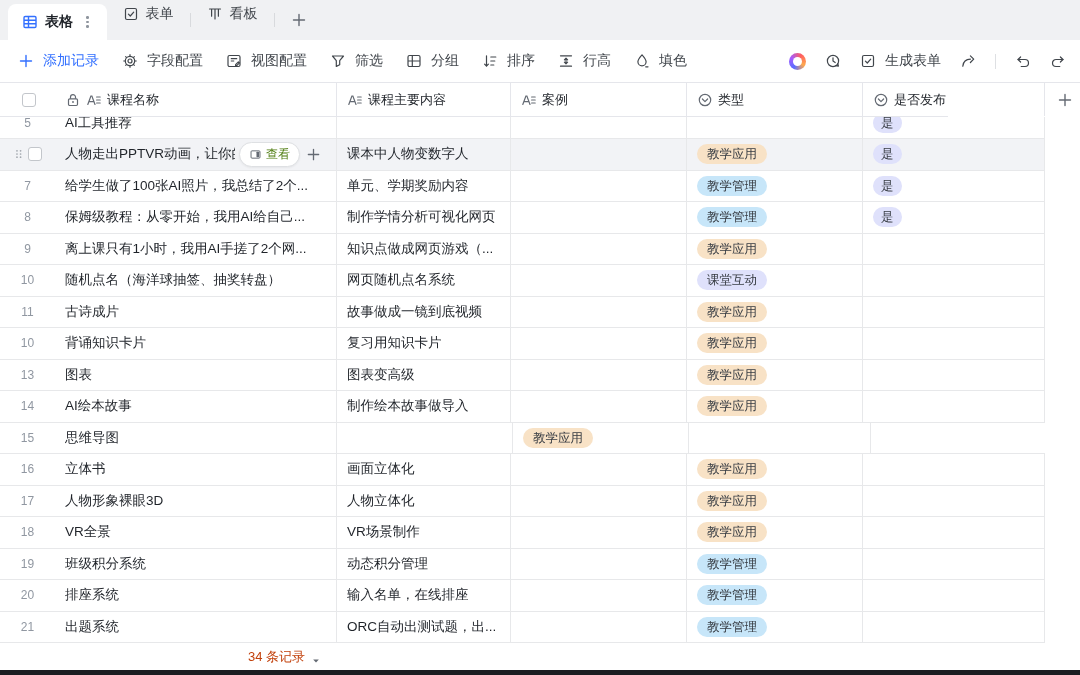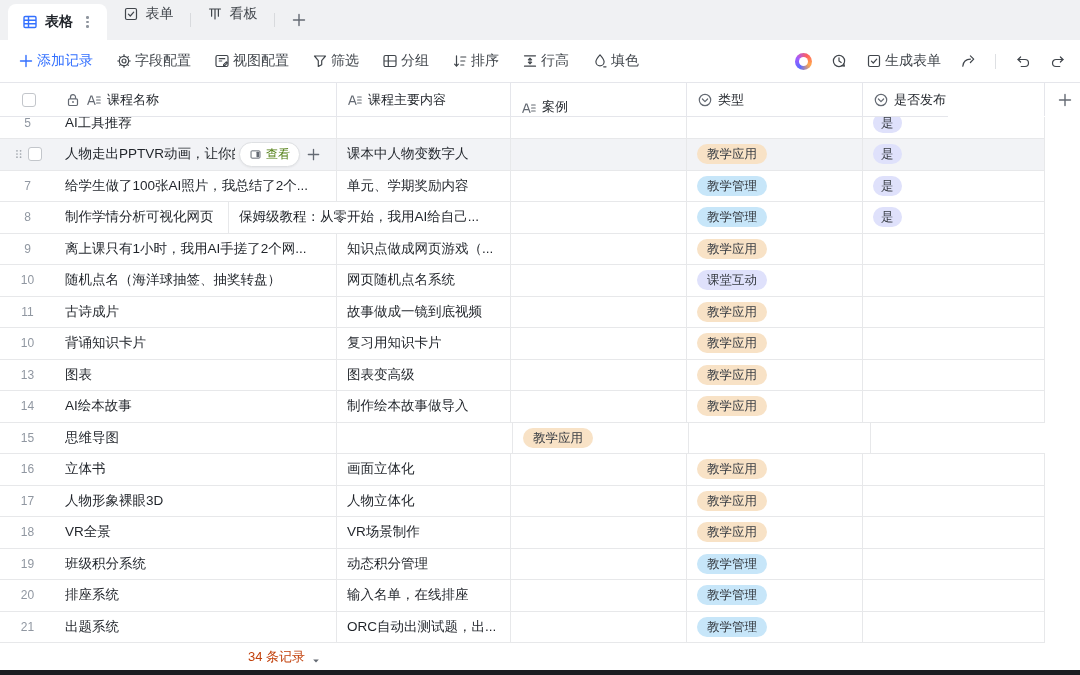--- a/index.html
+++ b/index.html
@@ -12,39 +12,39 @@
   .tab { display:flex; align-items:center; gap:7px; height:52px; padding:0 16px; font-size:14px; color:#41464c; cursor:pointer; }
   .tab.active { background:#fff; border-radius:8px 8px 0 0; height:36px; color:#1f2329; font-weight:600; padding:0 16px 0 14px; }
   .tab-divider { width:1px; height:14px; background:#d8dadd; margin-bottom:13px; }
   .tab-add { height:40px; display:flex; align-items:center; padding:0 16px; color:#646a73; cursor:pointer; }
   .kebab { display:flex; flex-direction:column; gap:2px; margin-left:4px; padding:2px; }
   .kebab i { width:2.5px; height:2.5px; border-radius:50%; background:#8f959e; display:block; }
 
   
   .toolbar { height:43px; background:#fff; border-bottom:1px solid #e5e6eb; display:flex; align-items:center; justify-content:space-between; padding:0 14px 0 18px; flex:0 0 auto; }
   .tb-left, .tb-right { display:flex; align-items:center; }
-  .tbtn { display:flex; align-items:center; gap:3px; margin-right:23px; font-size:14px; color:#41464c; cursor:pointer; background:none; border:none; font-family:inherit; white-space:nowrap; }
+  .tbtn { display:flex; align-items:center; gap:9px; margin-right:23px; font-size:14px; color:#41464c; cursor:pointer; background:none; border:none; font-family:inherit; white-space:nowrap; }
   .tbtn.accent { color:#3370ff; }
   .tb-right .tbtn { margin-right:0; margin-left:19px; }
   .icn { width:16px; height:16px; display:inline-flex; }
   .icn svg { width:100%; height:100%; }
   .tb-divider { width:1px; height:15px; background:#dee0e3; margin-left:19px; }
   .grad-ring { width:17px; height:17px; border-radius:50%; position:relative; display:inline-block;
     background:conic-gradient(from 210deg,#5b6cff,#a45bff,#ff5f5f,#ffa94d,#5b6cff); }
   .grad-ring::after { content:""; position:absolute; inset:4px; background:#fff; border-radius:50%; }
 
   
   .grid { flex:0 0 auto; font-size:13.5px; position:relative; background:#fff; }
   .thead { display:flex; height:34px; border-bottom:1px solid #e5e6eb; width:948px; position:relative; }
   .hcell { display:flex; align-items:center; gap:5px; padding:0 10px; border-right:1px solid #e5e6eb; font-size:13px; color:#1f2329; overflow:hidden; white-space:nowrap; cursor:pointer; }
   .hcell .icn, .cell .icn { color:#646a73; flex:0 0 auto; }
   .col-idx { width:55px; flex:0 0 auto; }
   .col-0 { width:282px; flex:0 0 auto; }
   .col-1 { width:174px; flex:0 0 auto; }
-  .col-2 { width:176px; flex:0 0 auto;align-items:flex-end; }
+  .col-2 { width:176px; flex:0 0 auto; }
   .col-3 { width:176px; flex:0 0 auto; }
   .col-4 { width:182px; flex:0 0 auto; }
   .hcell.col-idx { border-right:none; padding-left:22px; }
   .add-field { position:absolute; left:1057px; top:9px; width:16px; height:16px; color:#646a73; cursor:pointer; background:none; border:none; }
 
   .tbody { width:1080px; }
   .row { display:flex; height:31.5px; border-bottom:1px solid #e7e8ea; width:1045px; background:#fff; align-items:stretch; }
   .row.hover { background:#f2f3f6; }
   .clip-wrap { height:22px; overflow:hidden; width:1045px; }
   .clip-wrap .row { margin-top:-9.5px; }
@@ -378,25 +378,25 @@
             <span class="badge" style="background:#c7e6f9">教学管理</span>
           </div>
           <div class="cell col-4">
             <span class="badge pub" style="background:#dfe1fb">是</span>
           </div>
         </div>
         <div class="row">
           <div class="cell col-idx">
             <span>8</span>
           </div>
+          <div class="cell col-0">
+            <span class="txt">保姆级教程：从零开始，我用AI给自己...</span>
+          </div>
           <div class="cell col-1">
             <span class="txt">制作学情分析可视化网页</span>
-          </div>
-          <div class="cell col-0">
-            <span class="txt">保姆级教程：从零开始，我用AI给自己...</span>
           </div>
           <div class="cell col-2">
             <span class="txt"></span>
           </div>
           <div class="cell col-3">
             <span class="badge" style="background:#c7e6f9">教学管理</span>
           </div>
           <div class="cell col-4">
             <span class="badge pub" style="background:#dfe1fb">是</span>
           </div>

